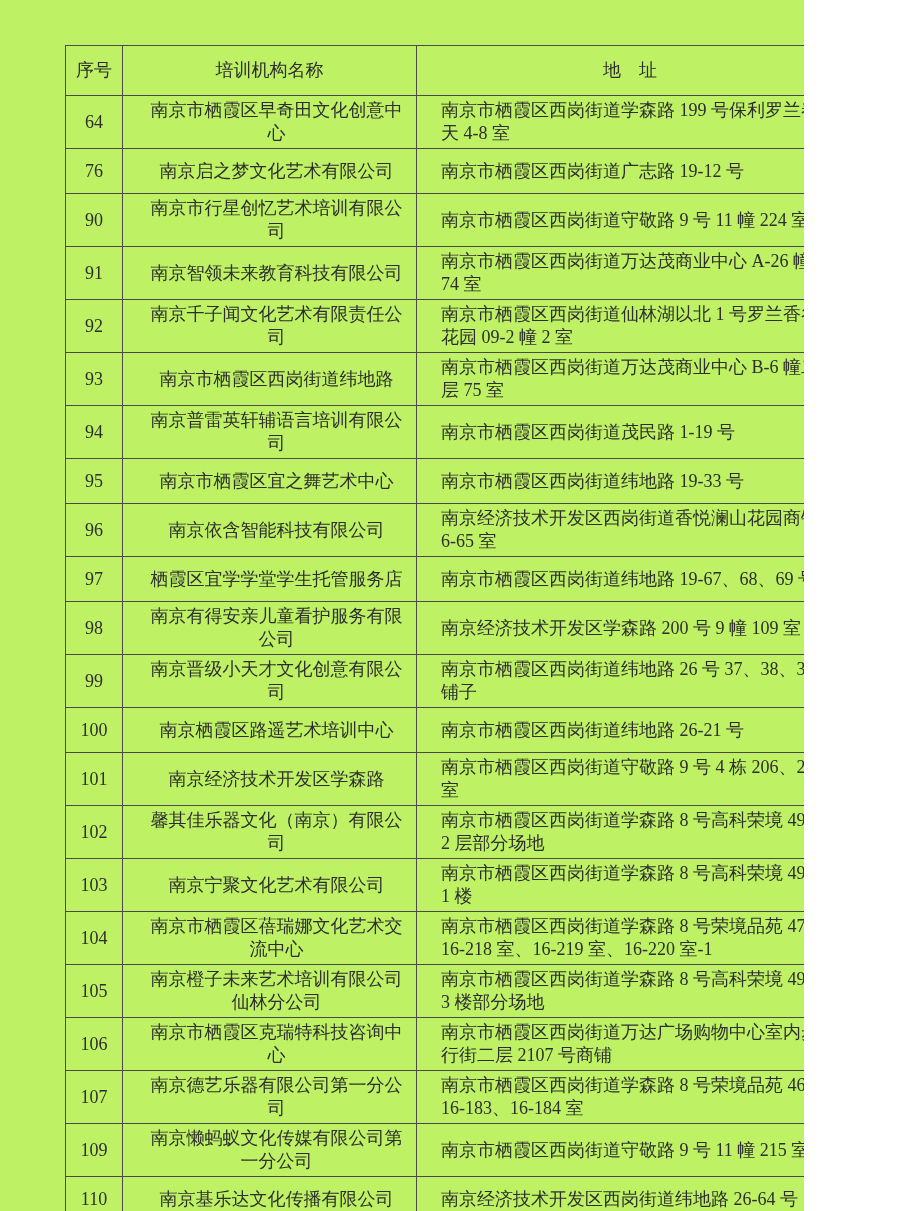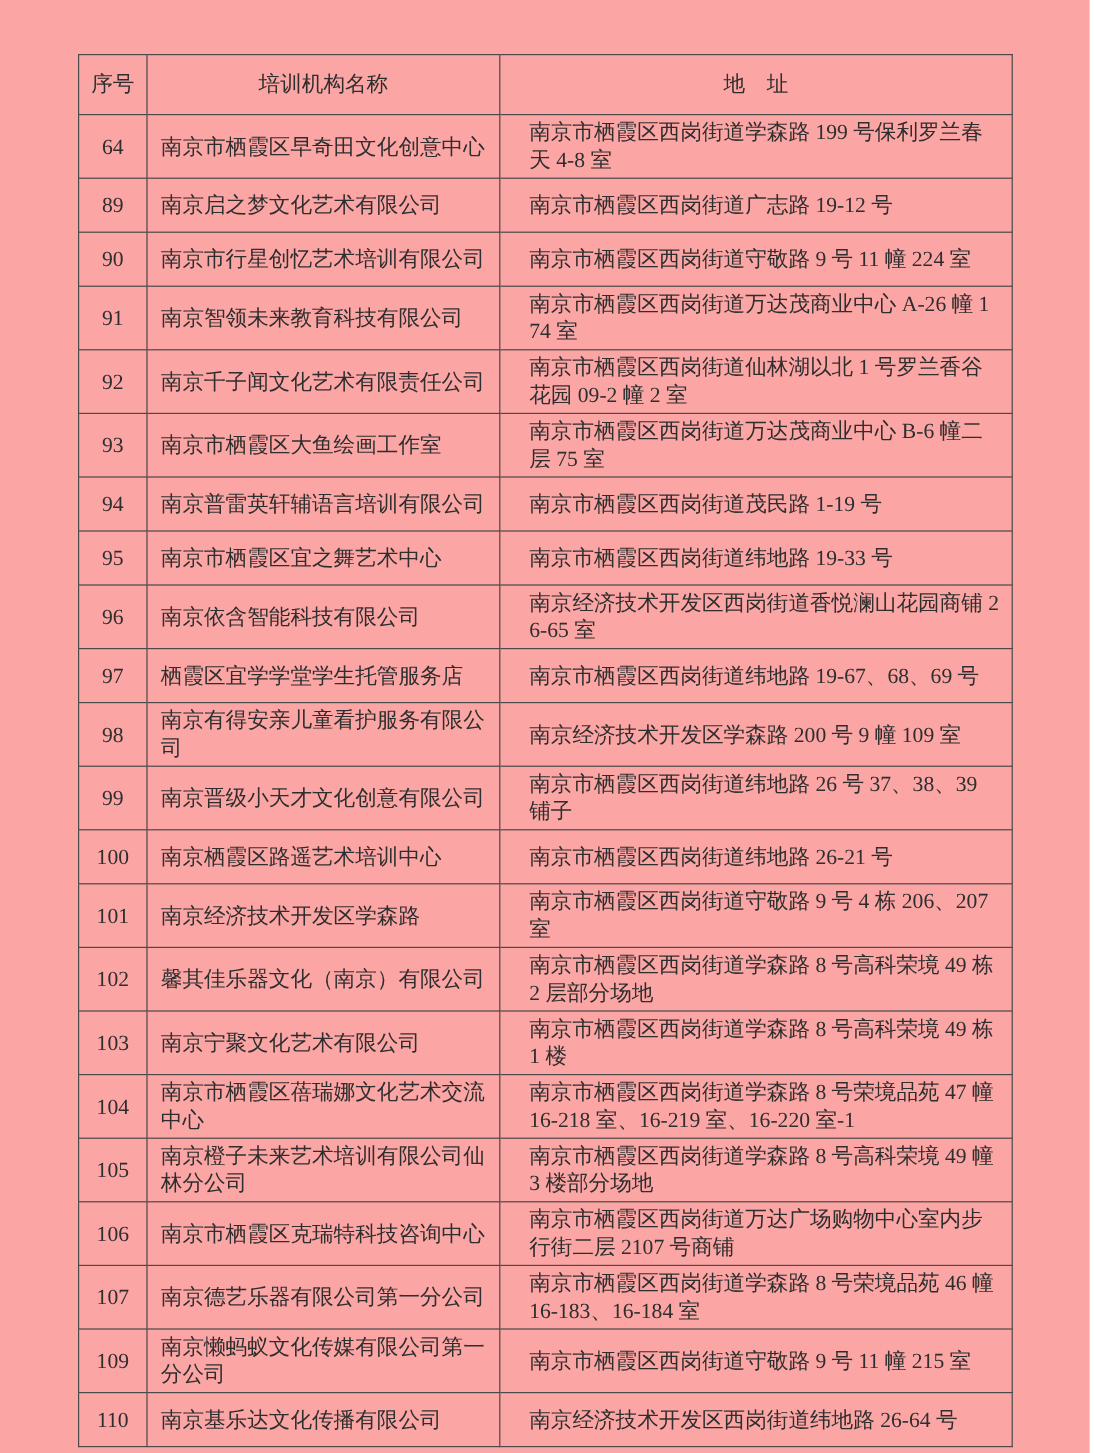--- a/index.html
+++ b/index.html
@@ -1,20 +1,20 @@
 <!DOCTYPE html>
 <html><head>
 <meta charset="utf-8">
 <style>
   html, body { margin: 0; padding: 0; }
   .page {
     position: relative;
-    width: 908px;
+    width: 804px;
     height: 1211px;
-    background: #fca5a5;
+    background: #bef264;
     font-family: "Liberation Serif", "DejaVu Serif", serif;
     color: #2e2e2e;
     overflow: hidden;
   }
   table.doc-table {
     position: absolute;
     left: 65px;
     top: 45px;
     width: 778px;
     border-collapse: collapse;
@@ -33,22 +33,22 @@
     height: 45px;
     text-align: center;
     padding: 2px 4px;
   }
   .doc-table td { height: 38px; }
   .doc-table td.no {
     text-align: center;
     padding: 2px 2px;
   }
   .doc-table td.name {
-    text-align: left;
-    padding: 3px 8px 3px 11px;
+    text-align: center;
+    padding: 3px 8px 3px 22px;
   }
   .doc-table td.addr {
     text-align: left;
     padding: 3px 10px 3px 24px;
   }
   col.c-no   { width: 57px; }
   col.c-name { width: 294px; }
   col.c-addr { width: 427px; }
 </style>
 </head>
@@ -68,42 +68,42 @@
         <th>地　址</th>
       </tr>
     </thead>
     <tbody>
         <tr>
           <td class="no">64</td>
           <td class="name">南京市栖霞区早奇田文化创意中心</td>
           <td class="addr">南京市栖霞区西岗街道学森路 199 号保利罗兰春天 4-8 室</td>
         </tr>
         <tr>
-          <td class="no">89</td>
+          <td class="no">76</td>
           <td class="name">南京启之梦文化艺术有限公司</td>
           <td class="addr">南京市栖霞区西岗街道广志路 19-12 号</td>
         </tr>
         <tr>
           <td class="no">90</td>
           <td class="name">南京市行星创忆艺术培训有限公司</td>
           <td class="addr">南京市栖霞区西岗街道守敬路 9 号 11 幢 224 室</td>
         </tr>
         <tr>
           <td class="no">91</td>
           <td class="name">南京智领未来教育科技有限公司</td>
           <td class="addr">南京市栖霞区西岗街道万达茂商业中心 A-26 幢 174 室</td>
         </tr>
         <tr>
           <td class="no">92</td>
           <td class="name">南京千子闻文化艺术有限责任公司</td>
           <td class="addr">南京市栖霞区西岗街道仙林湖以北 1 号罗兰香谷花园 09-2 幢 2 室</td>
         </tr>
         <tr>
           <td class="no">93</td>
-          <td class="name">南京市栖霞区大鱼绘画工作室</td>
+          <td class="name">南京市栖霞区西岗街道纬地路</td>
           <td class="addr">南京市栖霞区西岗街道万达茂商业中心 B-6 幢二层 75 室</td>
         </tr>
         <tr>
           <td class="no">94</td>
           <td class="name">南京普雷英轩辅语言培训有限公司</td>
           <td class="addr">南京市栖霞区西岗街道茂民路 1-19 号</td>
         </tr>
         <tr>
           <td class="no">95</td>
           <td class="name">南京市栖霞区宜之舞艺术中心</td>

